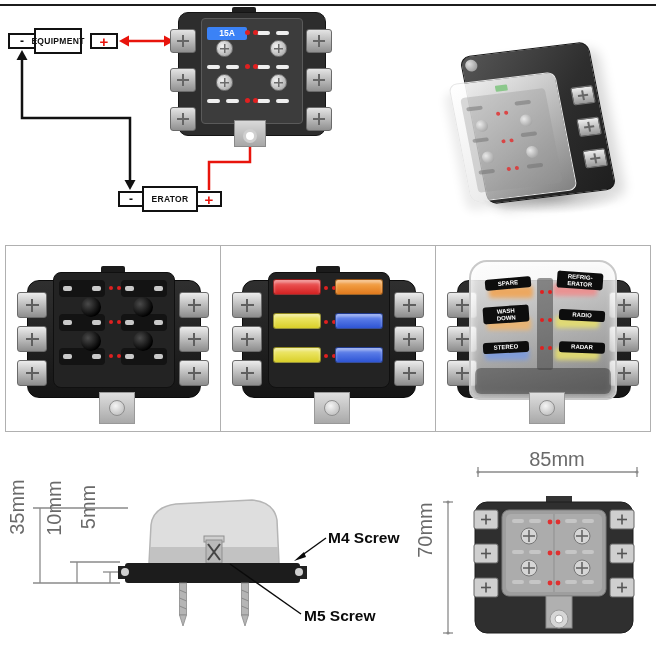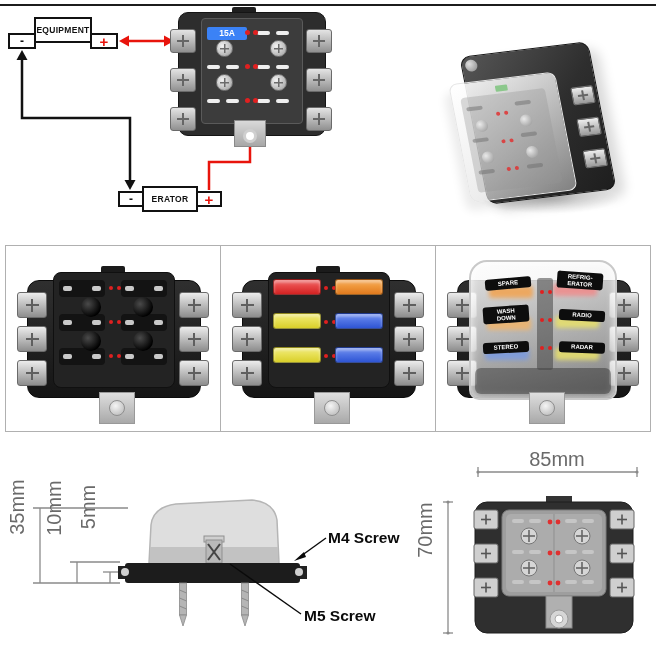--- a/index.html
+++ b/index.html
@@ -132,21 +132,21 @@
       <polygon points="130,190 124.5,180 135.5,180" fill="#111"></polygon>
 
       <polyline points="250,140 250,162 209,162 209,190" fill="none" stroke="#e8140c" stroke-width="2.5"></polyline>
       <polygon points="250,131 244.5,141 255.5,141" fill="#e8140c"></polygon>
     </svg>
 
     <div>
       <div class="wbox" style="left:8px;top:33px;width:28px;height:16px;">
         <span class="pole-minus">-</span>
       </div>
-      <div class="wbox" style="left:34px;top:17px;width:58px;height:26px;">
+      <div class="wbox" style="left:34px;top:28px;width:48px;height:26px;">
         <span class="devname">EQUIPMENT</span>
       </div>
       <div class="wbox" style="left:90px;top:33px;width:28px;height:16px;">
         <span class="pole-plus">+</span>
       </div>
     </div>
 
     <div>
       <div class="wbox" style="left:118px;top:191px;width:26px;height:16px;">
         <span class="pole-minus">-</span>

